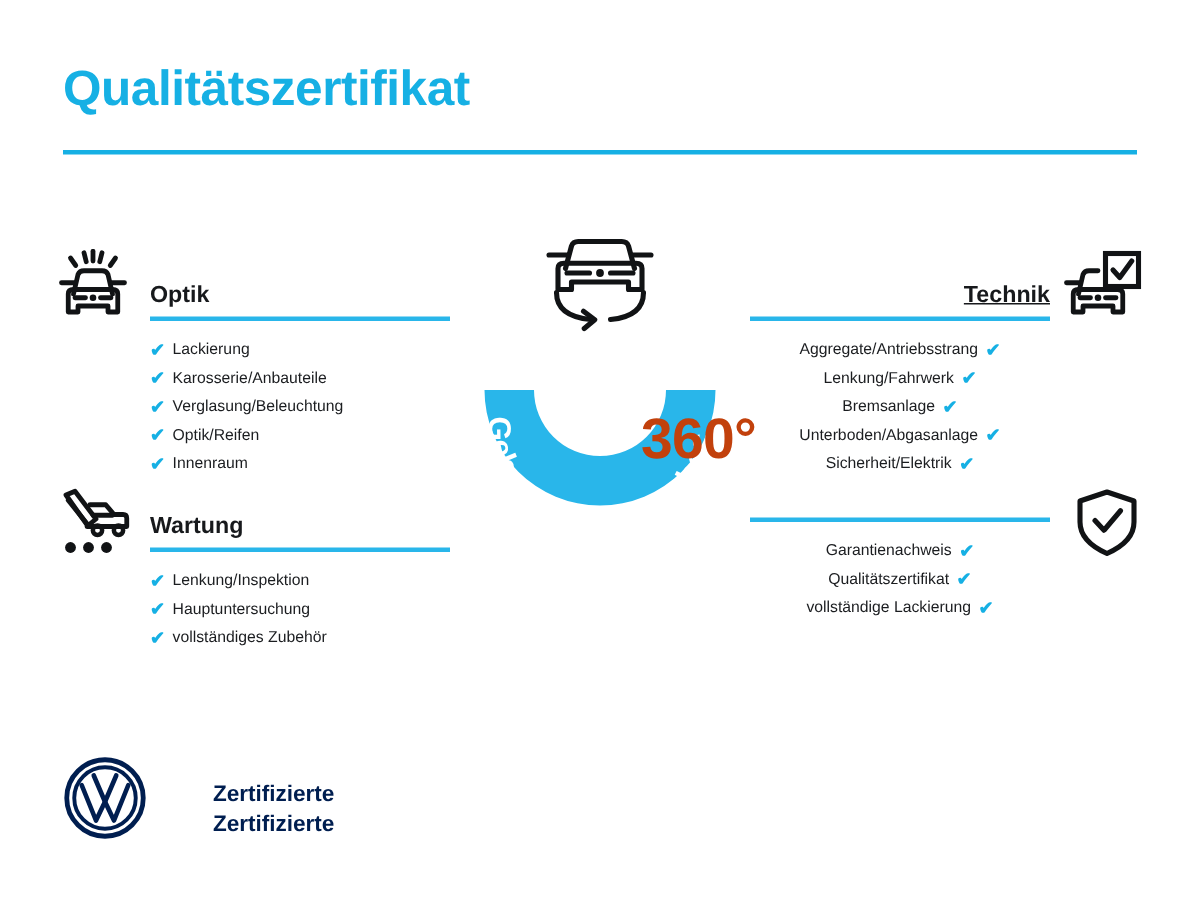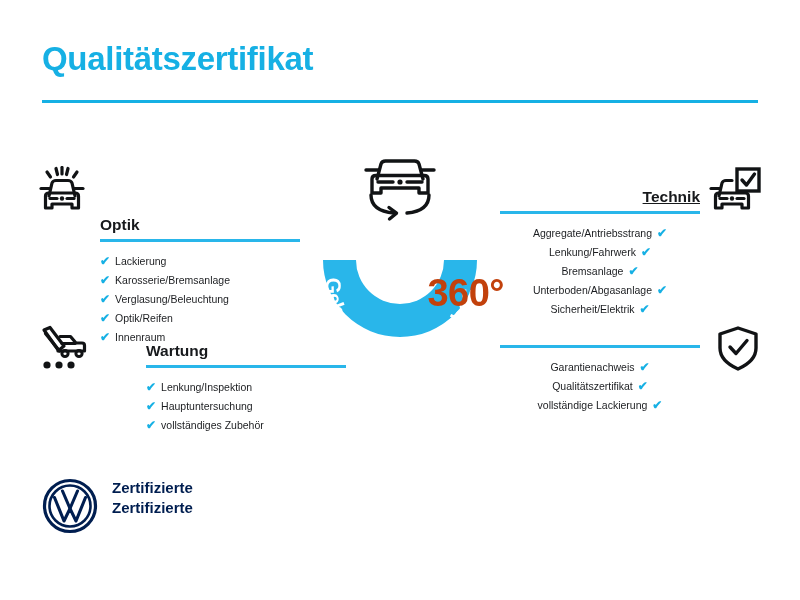--- a/index.html
+++ b/index.html
@@ -84,22 +84,22 @@
   .sec-left .sec-heading { text-align: left; }
   .sec-left .sec-list li { justify-content: flex-start; }
   .sec-left .chk { margin-right: 5px; }
 
   
   .sec-right .sec-heading { text-align: right; text-decoration: underline; }
   .sec-right .sec-list li { justify-content: center; }
   .sec-right .chk { margin-left: 5px; }
 
   
-  #sec-optik    { left: 100px; top: 187px; width: 200px; margin-top: 28px; }
-  #sec-wartung  { left: 100px; top: 341px; width: 200px; margin-left: 46px; }
+  #sec-optik    { left: 100px; top: 187px; width: 200px; }
+  #sec-wartung  { left: 100px; top: 341px; width: 200px; }
   #sec-technik  { left: 500px; top: 187px; width: 200px; }
   #sec-garantie { left: 500px; top: 341px; width: 200px; }
 
   
   .sec-icon { position: absolute; }
   #icon-optik    { left: 36px;  top: 166px; }
   #icon-wartung  { left: 36px;  top: 324px; }
   #icon-technik  { left: 708px; top: 166px; }
   #icon-garantie { left: 714px; top: 324px; }
 
@@ -134,23 +134,24 @@
     left: 55px;
     top: 0px;
     width: 98px;
     height: 72px;
   }
 
   
   #footer-logo {
     position: absolute;
     left: 42px;
-    top: 478px;
+    top: 504px;
     display: flex;
-    align-items: flex-start;
+    align-items: flex-end;
+    gap: 30px;
   }
   #vw-mark { width: 56px; height: 56px; }
   #vw-text {
     margin-left: 14px;
     font-size: 15px;
     font-weight: bold;
     color: #001E50;
     line-height: 20px;
     white-space: nowrap;
   }
@@ -227,21 +228,21 @@
   <div class="section sec-left" id="sec-optik">
     <div class="sec-heading">Optik</div>
     <div class="sec-rule"></div>
     <ul class="sec-list">
       <li>
           <span class="chk">✔</span>
           <span>Lackierung</span>
         </li>
       <li>
           <span class="chk">✔</span>
-          <span>Karosserie/Bremsanlage</span>
+          <span>Karosserie/Anbauteile</span>
         </li>
       <li>
           <span class="chk">✔</span>
           <span>Verglasung/Beleuchtung</span>
         </li>
       <li>
           <span class="chk">✔</span>
           <span>Optik/Reifen</span>
         </li>
       <li>

